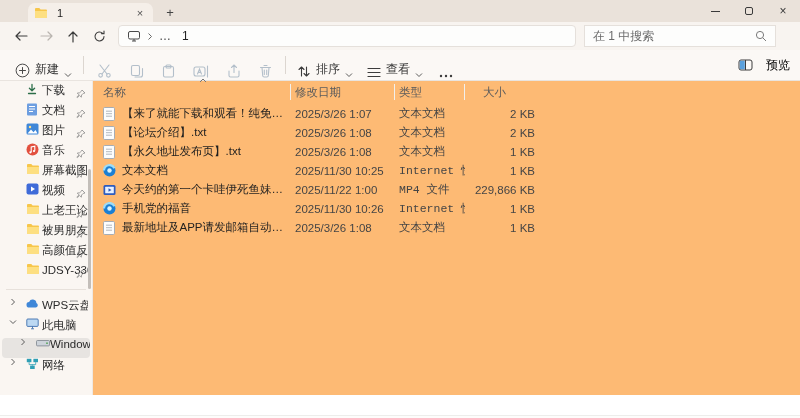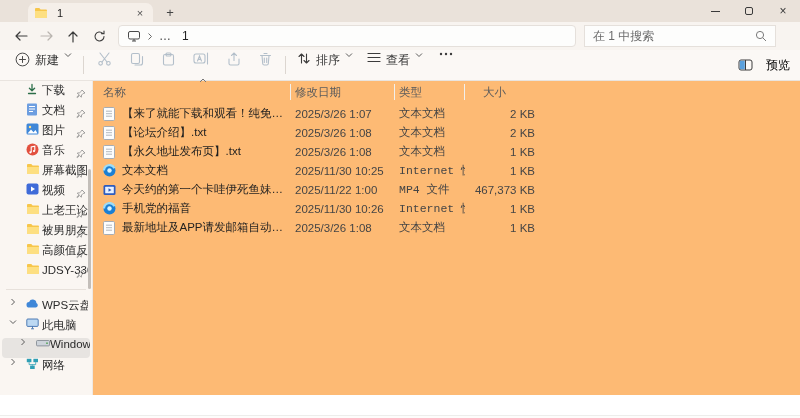--- a/index.html
+++ b/index.html
@@ -24,21 +24,21 @@
   .navbtn svg { display:block; }
   .addressbar { margin-left:6px; width:458px; height:22px; background:#fdfdfc; border:1px solid #e5e0db; border-radius:4px; display:flex; align-items:center; padding:0 8px; }
   .crumb-sep { margin:0 5px; display:flex; }
   .crumb-ellipsis { color:#444; letter-spacing:1px; }
   .crumb-current { margin-left:10px; color:#222; }
   .searchbox { margin-left:8px; width:192px; height:22px; background:#fdfdfc; border:1px solid #e5e0db; border-radius:0; display:flex; align-items:center; padding:0 8px; color:#6b6b6b; }
   .searchbox .ph { flex:1; font-size:12px; }
 
   
   .toolbar { position:absolute; left:0; top:50px; width:800px; height:31px; background:#fbf8f5; border-bottom:1px solid #e9e4df; display:flex; align-items:center; }
-  .tbtn { display:flex; align-items:flex-start; gap:5px; padding:0 7px; height:26px; border-radius:4px; color:#333; }
+  .tbtn { display:flex; align-items:flex-end; gap:5px; padding:0 7px; height:26px; border-radius:4px; color:#333; }
   .tbtn.iconic { padding:0 9px; }
   .tb-sep { width:1px; height:18px; background:#dcd6d0; margin:0 4px; }
   .tbtn .lbl { font-size:12px; }
   .disabled-ic { color:#b3bfca; }
   .preview-btn { margin-left:auto; margin-right:10px; display:flex; align-items:center; gap:13px; color:#000000; }
 
   
   .contentarea { position:absolute; left:0; top:81px; width:800px; height:314px; display:flex; }
   .sidebar { position:relative; width:93px; height:314px; background:#faf6f2; border-right:1px solid #eee9e4; padding-top:2px; }
   .side-item { position:relative; height:20px; display:flex; align-items:flex-start; padding-left:24px; border-radius:4px; margin:0 2px; }
@@ -522,21 +522,21 @@
     <span class="ficon">
               <svg width="13" height="12" viewBox="0 0 13 12">
                 <rect x="0.5" y="1" width="12" height="10" rx="1.5" fill="#2d5bbe"></rect>
                 <rect x="2.2" y="2.8" width="8.6" height="6.4" rx="0.5" fill="#e8f1ff"></rect>
                 <path d="M5.5 4.2v3.6l3-1.8z" fill="#2d5bbe"></path>
               </svg>
             </span>
     <span class="fname">今天约的第一个卡哇伊死鱼妹子还没放进去就喊...</span>
     <span class="fdate">2025/11/22 1:00</span>
     <span class="ftype">MP4 文件</span>
-    <span class="fsize">467,373 KB</span>
+    <span class="fsize">229,866 KB</span>
   </div>
 
   <div class="frow">
     <span class="ficon">
               <svg width="13" height="13" viewBox="0 0 13 13">
                 <circle cx="6.5" cy="6.5" r="6" fill="#1b7fd4"></circle>
                 <path d="M1 6.5a5.5 5.5 0 0 1 10.5-2.2" fill="none" stroke="#9fdcf6" stroke-width="2.2"></path>
                 <circle cx="6.5" cy="6.5" r="2.2" fill="#d9f3fd"></circle>
               </svg>
             </span>

